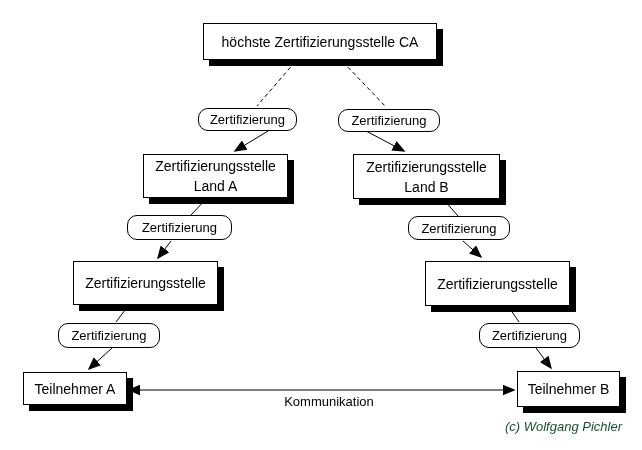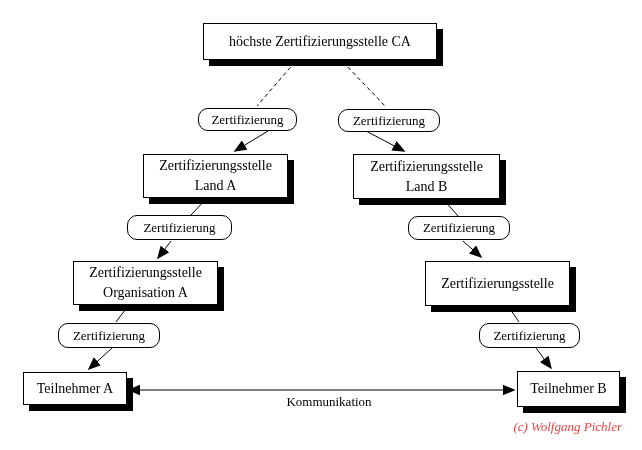--- a/index.html
+++ b/index.html
@@ -7,21 +7,20 @@
     padding: 0;
     background: #ffffff;
     font-family: "Liberation Sans", sans-serif;
   }
   #stage {
     position: relative;
     width: 642px;
     height: 450px;
     background: #ffffff;
     overflow: hidden;
-    font-family: Liberation Serif, serif;
   }
   #connector-layer {
     position: absolute;
     left: 0;
     top: 0;
     z-index: 1;
   }
   #connector-layer line {
     stroke: #000000;
     stroke-width: 1;
@@ -64,21 +63,21 @@
   .floating-label {
     position: absolute;
     z-index: 2;
     color: #000000;
     font-size: 13px;
     text-align: center;
   }
   .credit {
     position: absolute;
     z-index: 2;
-    color: #ef4444;
+    color: #14532d;
     font-size: 13px;
     font-style: italic;
     text-align: right;
   }
 </style>
 </head>
 <body>
 
 <div id="stage">
 
@@ -135,21 +134,20 @@
 
   <div class="badge" style="left:127px; top:215px; width:105px; height:25px;">
     <span>Zertifizierung</span>
   </div>
   <div class="badge" style="left:408px; top:216px; width:102px; height:24px;">
     <span>Zertifizierung</span>
   </div>
 
   <div class="node shadowed" style="left:73px; top:261px; width:145px; height:44px;">
     <span>Zertifizierungsstelle</span>
-    <span>Organisation A</span>
   </div>
   <div class="node shadowed" style="left:425px; top:261px; width:145px; height:45px;">
     <span>Zertifizierungsstelle</span>
   </div>
 
   <div class="badge" style="left:58px; top:323px; width:102px; height:25px;">
     <span>Zertifizierung</span>
   </div>
   <div class="badge" style="left:479px; top:323px; width:101px; height:25px;">
     <span>Zertifizierung</span>

